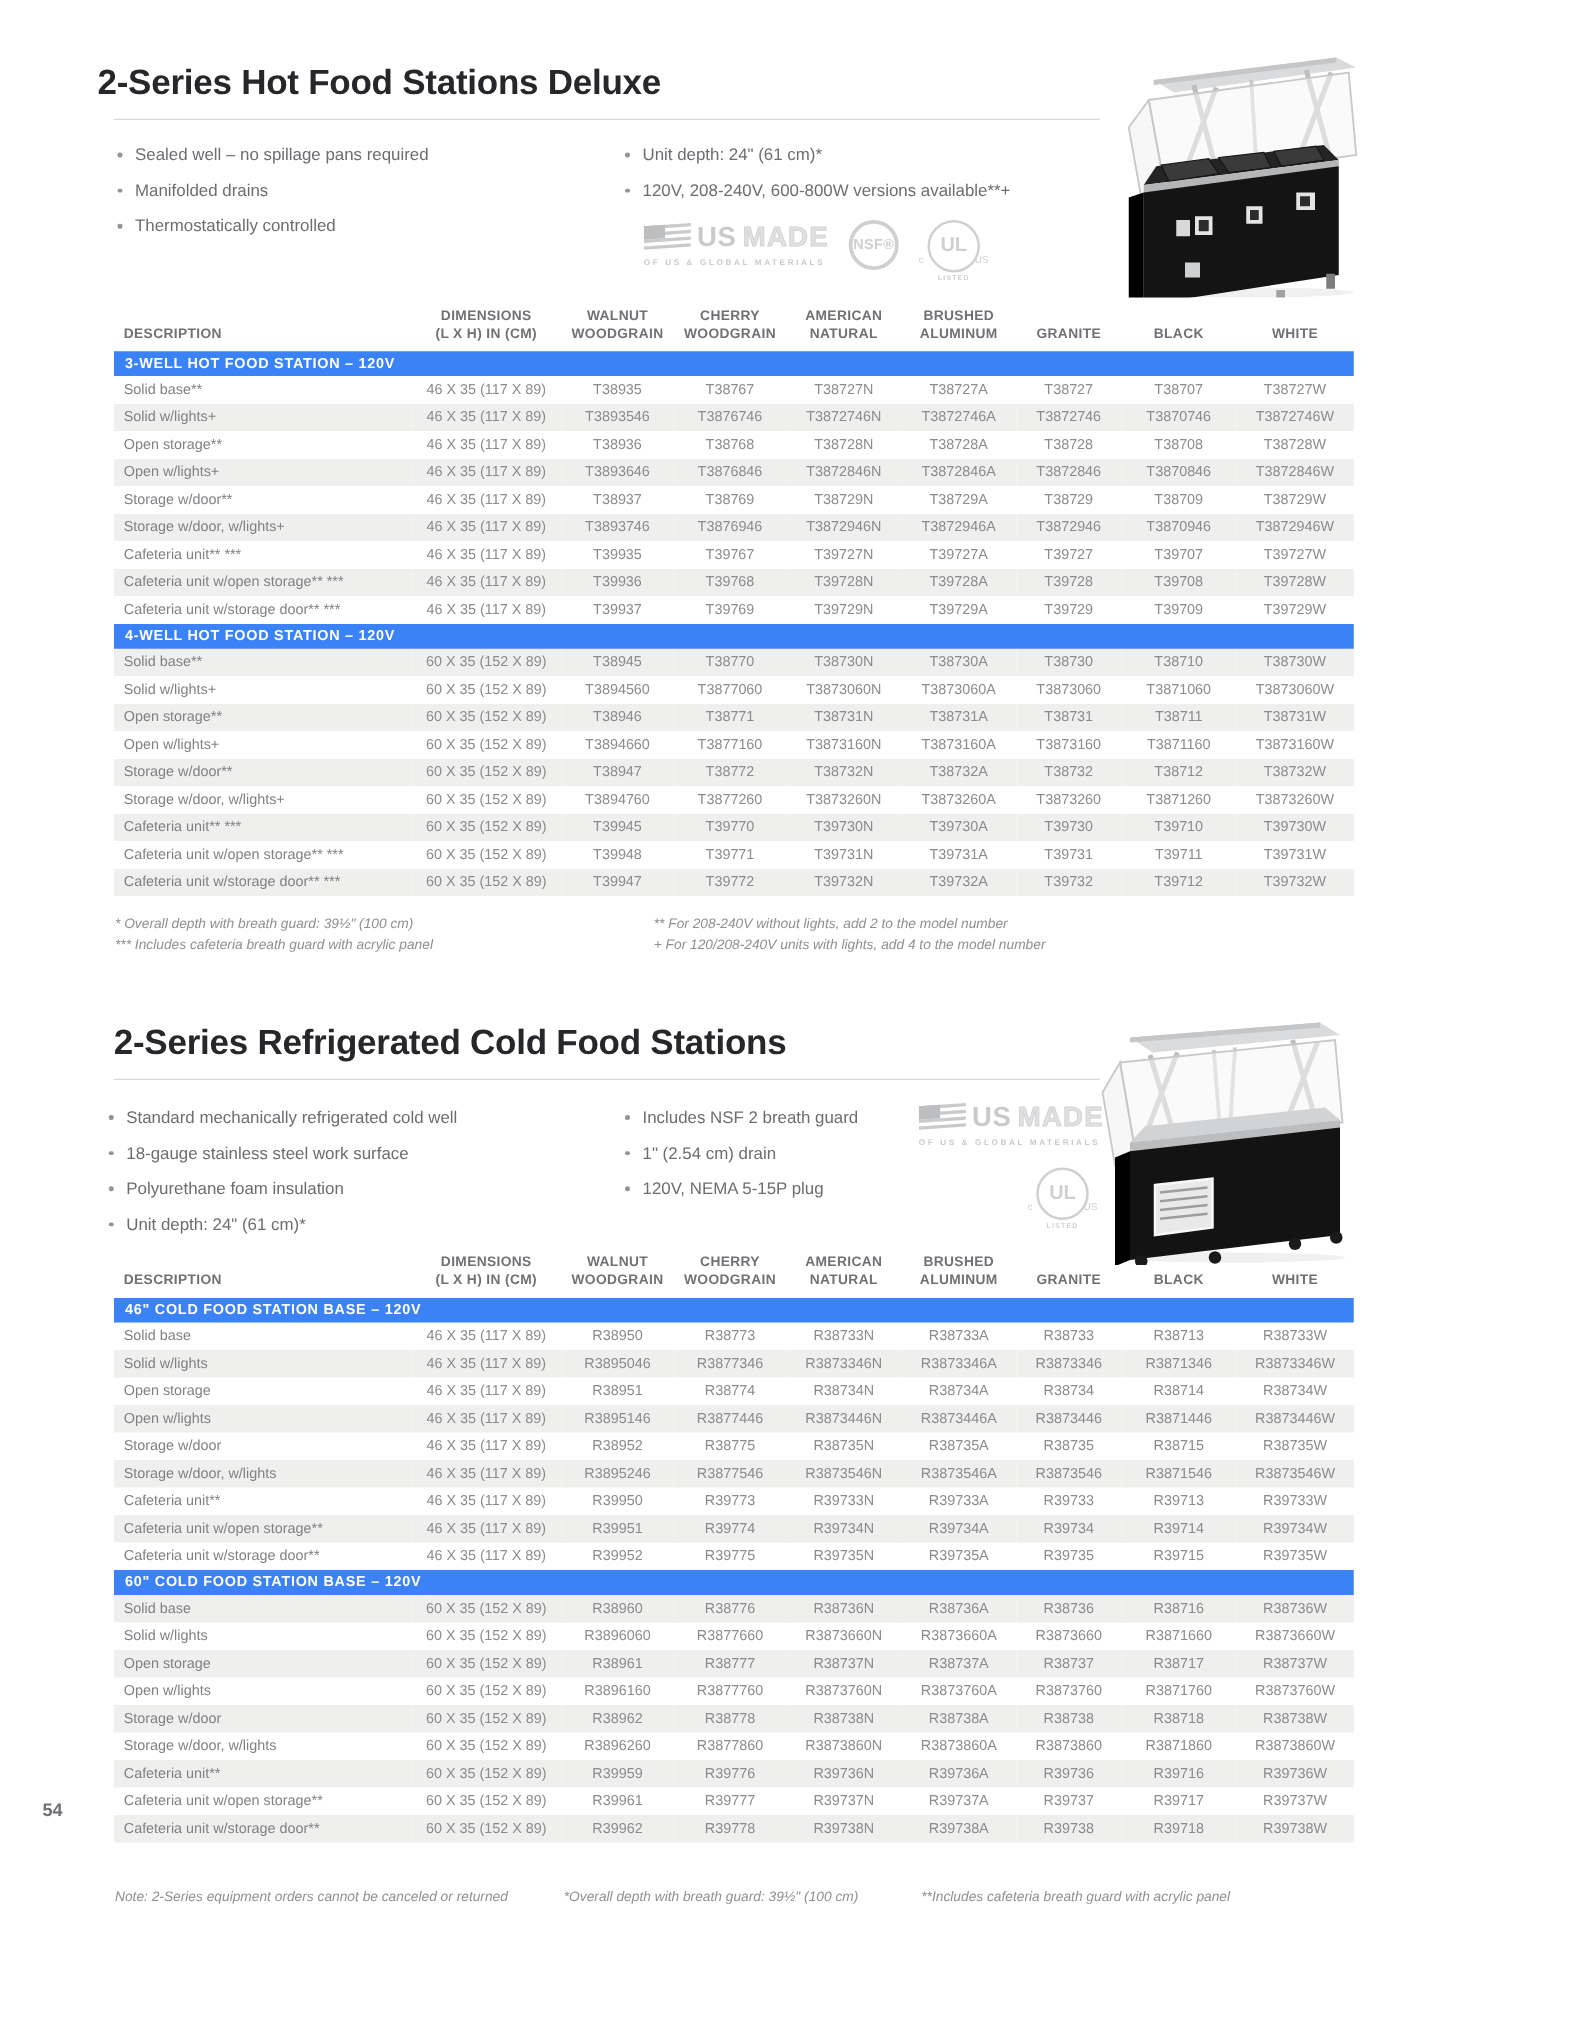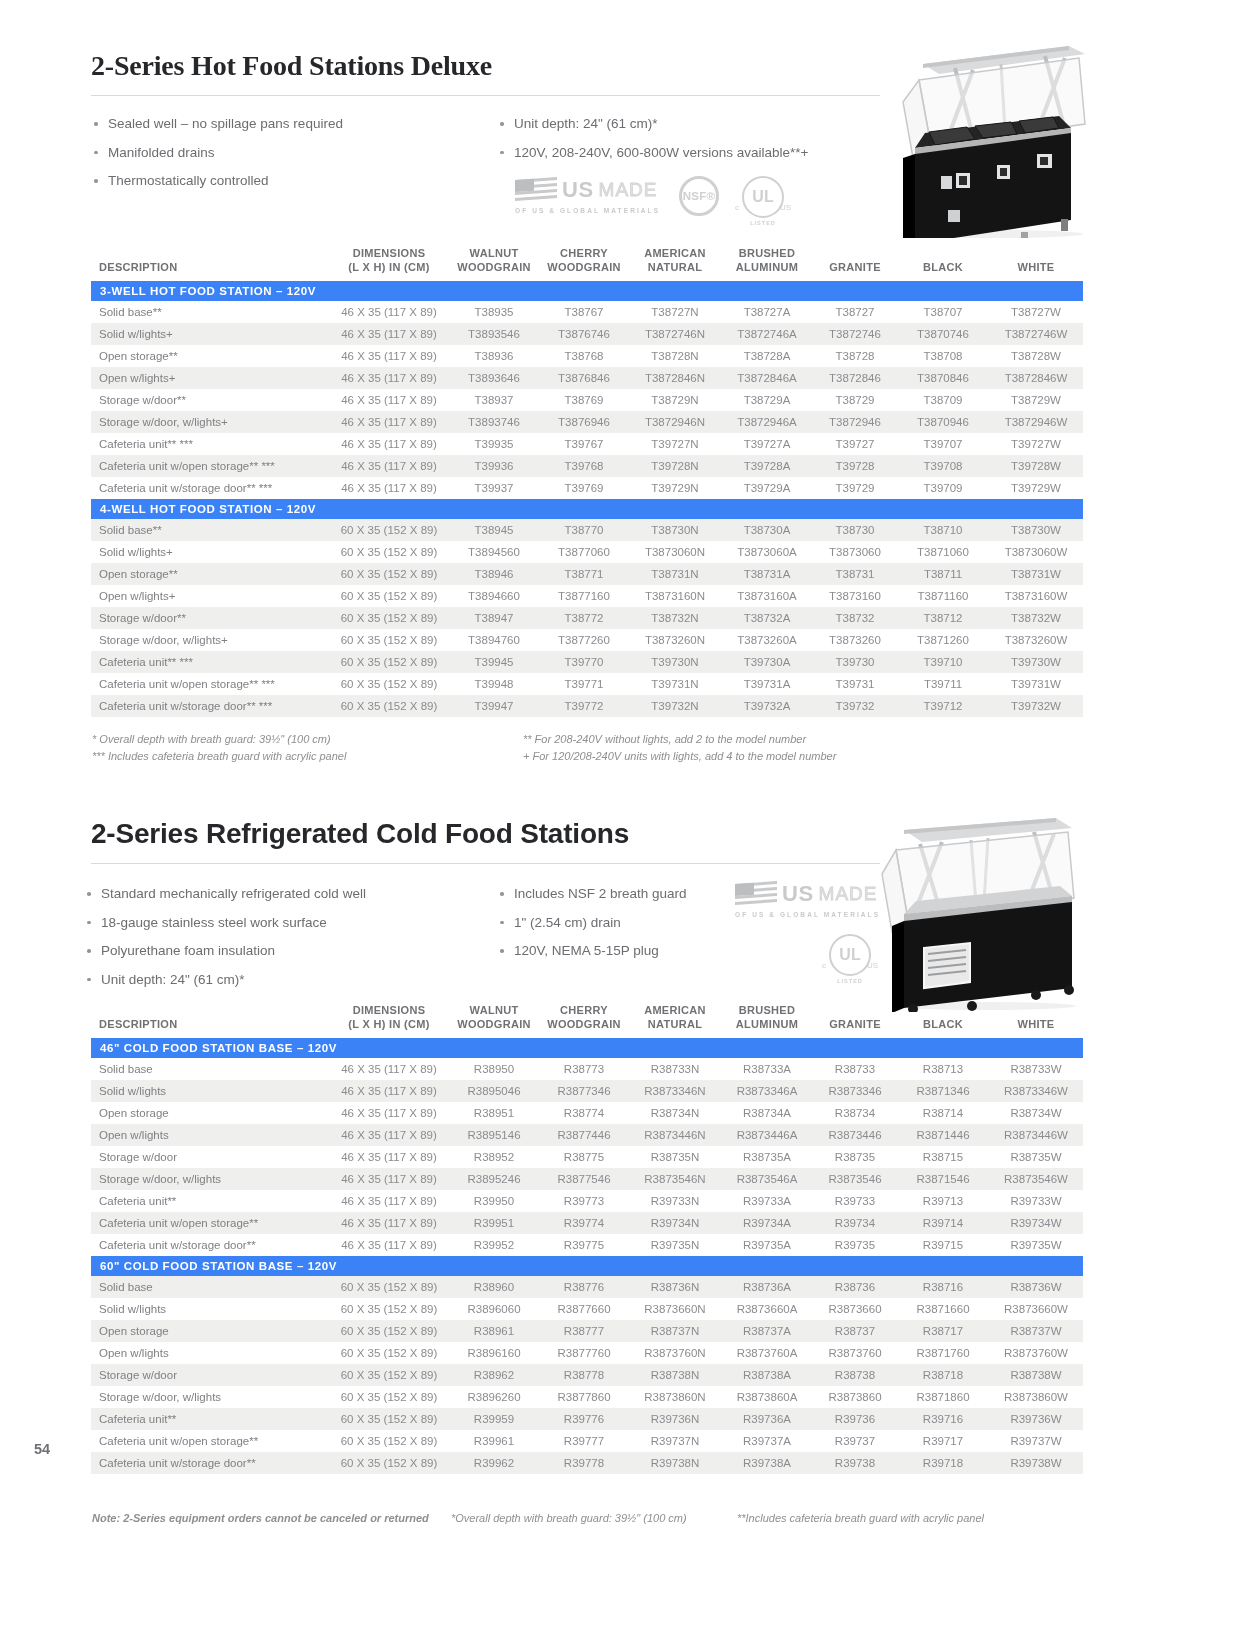--- a/index.html
+++ b/index.html
@@ -23,21 +23,21 @@
   .bullets li::before {
     content:""; position:absolute; left:3px; top:8px;
     width:3.5px; height:3.5px; border-radius:50%; background:#939598;
   }
 
   
   .logo-row { display:flex; align-items:flex-start; gap:16px; }
   .usmade { display:flex; flex-direction:column; width:148px; }
   .usmade-top { display:flex; align-items:center; gap:5px; }
   .usmade-us { font-size:22px; font-weight:bold; color:#c9cacc; letter-spacing:0.5px; }
-  .usmade-made { font-size:19px; font-weight:400; color:#e0e1e2; letter-spacing:1px;
+  .usmade-made { font-size:22px; font-weight:700; color:#e0e1e2; letter-spacing:1px;
                  -webkit-text-stroke:0.8px #d2d3d5; }
   .usmade-sub { font-size:6.5px; letter-spacing:2.1px; color:#c9cacc; margin-top:3px; font-weight:bold; }
   .nsf-badge {
     width:40px; height:40px; border:3px solid #cfd0d2; border-radius:50%;
     display:flex; align-items:center; justify-content:center;
     font-size:11.5px; font-weight:bold; color:#cfd0d2; letter-spacing:0.3px;
   }
   .ul-badge { position:relative; width:56px; text-align:center; }
   .ul-circle {
     width:42px; height:42px; border:2.5px solid #cfd0d2; border-radius:50%;
@@ -69,21 +69,21 @@
   
   .foot { font-size:11px; font-style:italic; color:#8d8f92; line-height:17px; white-space:nowrap; }
 
   .pagenum { font-size:14.5px; font-weight:bold; color:#6e7073; }
 </style>
 </head>
 <body>
 
 <div class="page">
 
-  <div class="abs sec-title" style="left:91px; top:50px;font-family:Liberation Serif, serif;">2-Series Hot Food Stations Deluxe</div>
+  <div class="abs sec-title" style="left:78px; top:50px;">2-Series Hot Food Stations Deluxe</div>
   <div class="abs rule" style="left:91px; top:95px;"></div>
 
   <ul class="abs bullets" style="left:91px; top:114px; width:372px;">
       <li>Sealed well – no spillage pans required</li>
       <li>Manifolded drains</li>
       <li>Thermostatically controlled</li>
     </ul>
   <ul class="abs bullets" style="left:497px; top:114px; width:400px;">
       <li>Unit depth: 24" (61 cm)*</li>
       <li>120V, 208-240V, 600-800W versions available**+</li>
@@ -687,18 +687,18 @@
             <td>R39738N</td>
             <td>R39738A</td>
             <td>R39738</td>
             <td>R39718</td>
             <td>R39738W</td>
           </tr>
         </tbody>
       </table>
   </div>
 
-  <div class="abs foot" style="left:92px; top:1510px;font-weight:bold;">Note: 2-Series equipment orders cannot be canceled or returned</div>
+  <div class="abs foot" style="left:92px; top:1510px;">Note: 2-Series equipment orders cannot be canceled or returned</div>
   <div class="abs foot" style="left:451px; top:1510px;">*Overall depth with breath guard: 39½" (100 cm)</div>
   <div class="abs foot" style="left:737px; top:1510px;">**Includes cafeteria breath guard with acrylic panel</div>
 
   <div class="abs pagenum" style="left:34px; top:1441px;">54</div>
 </div>
 
 </body></html>

